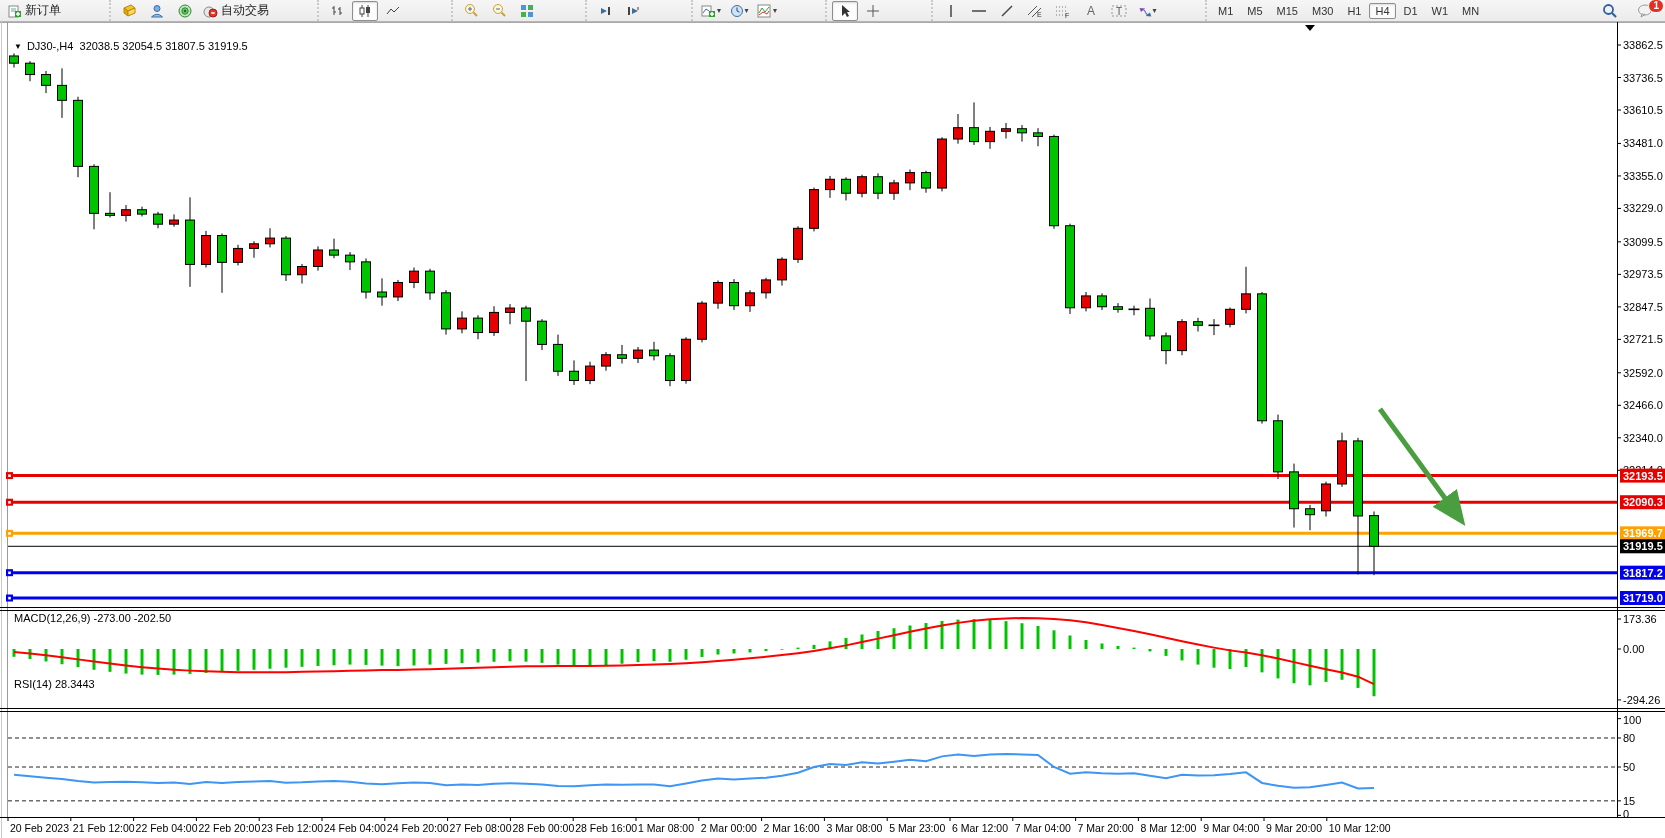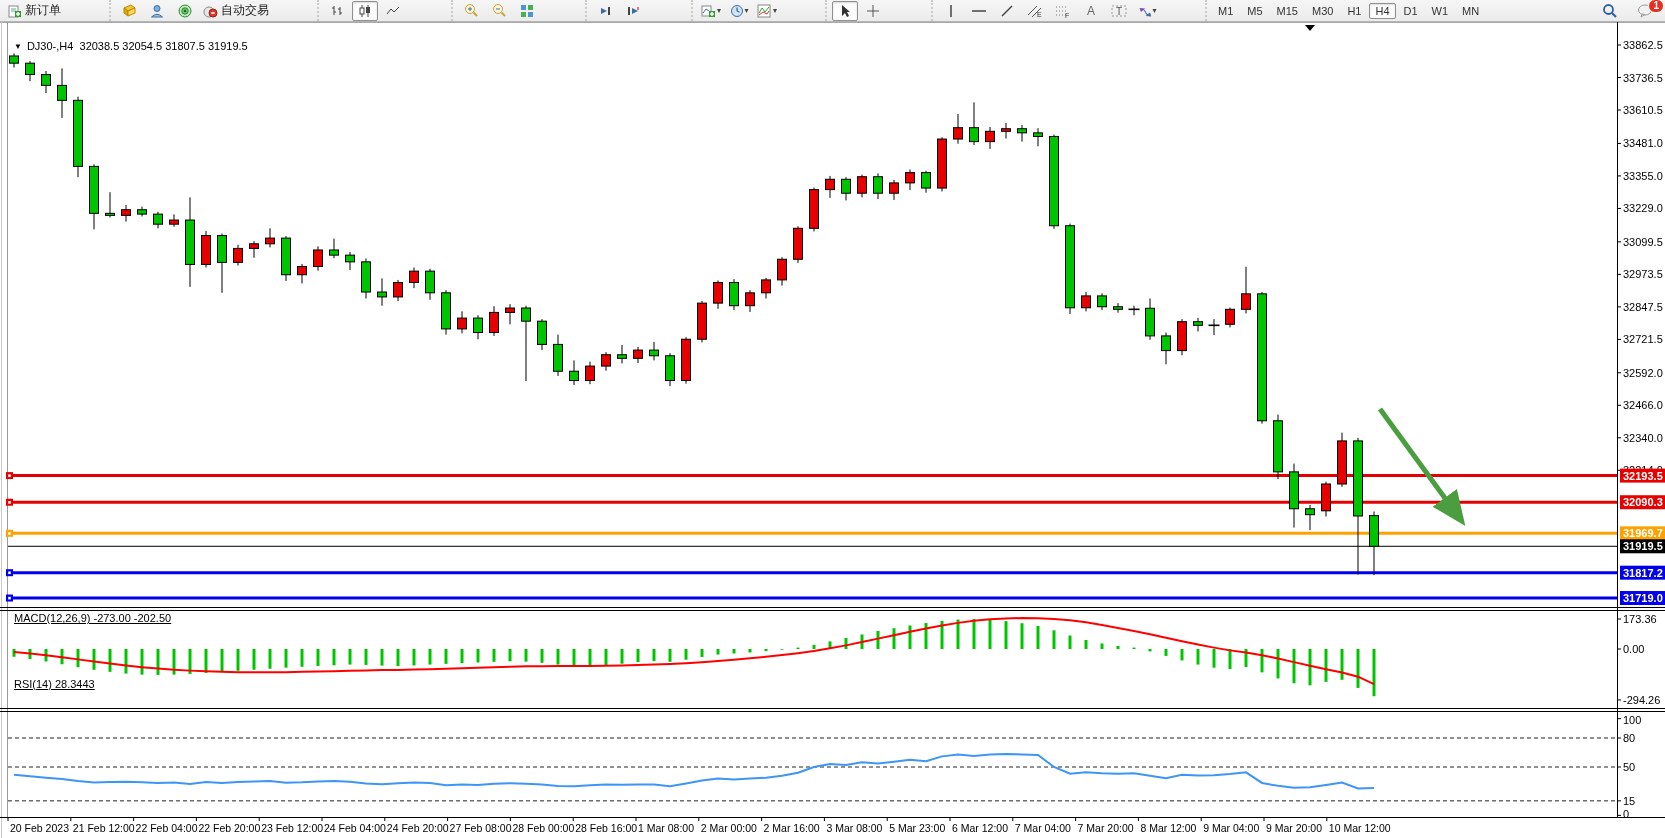--- a/index.html
+++ b/index.html
@@ -19,21 +19,21 @@
   .caret{font-size:8px;color:#444;margin-left:1px;}
   #tb-right{position:absolute;right:6px;top:0;height:21px;display:flex;align-items:center;}
   #chat-badge{position:relative;margin-left:8px;}
   #chat-badge .badge{position:absolute;top:-3px;right:-7px;background:#e33022;color:#fff;font-size:10px;font-weight:bold;
                      border-radius:8px;padding:0 4px;line-height:12px;border:1px solid #fff;}
   
   #chart-wrap{position:absolute;top:22px;left:0;width:1665px;height:816px;background:#fff;}
   #chart-svg{position:absolute;top:0;left:0;}
   #symbol-header{position:absolute;top:18px;left:8px;font-size:11px;color:#000;white-space:nowrap;z-index:5;margin-left:6px;}
   #symbol-header .tri{font-size:8px;margin-right:5px;vertical-align:1px;}
-  .pane-label{position:absolute;left:14px;font-size:11px;color:#000;z-index:5;white-space:nowrap;text-decoration:underline;}
+  .pane-label{position:absolute;left:14px;font-size:11px;color:#000;z-index:5;white-space:nowrap;}
   text{font-family:"Liberation Sans",sans-serif;}
 </style>
 </head>
 <body>
 
 <div id="app">
 
   <div id="toolbar">
 
     <div class="tb-group">

